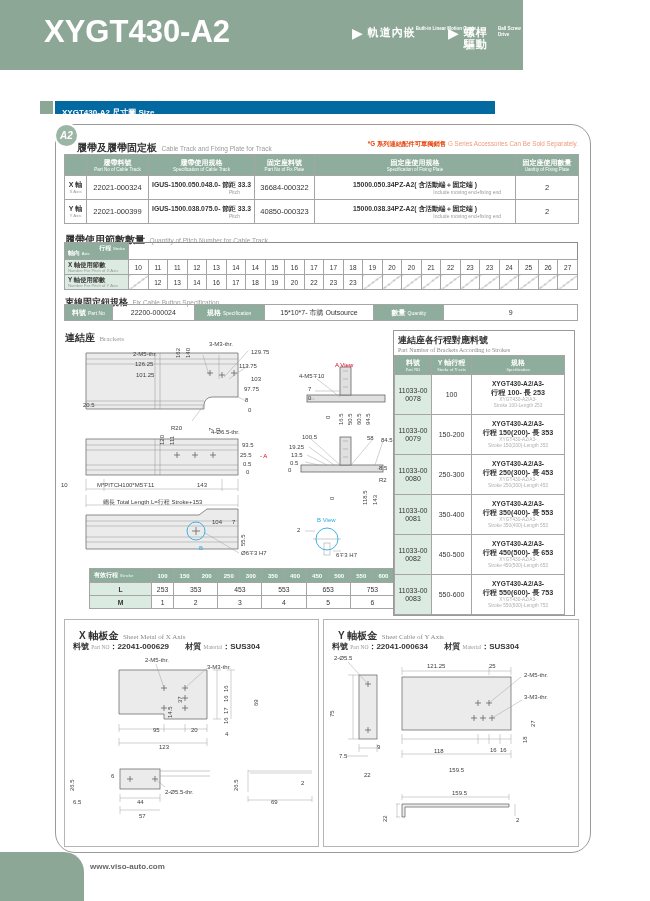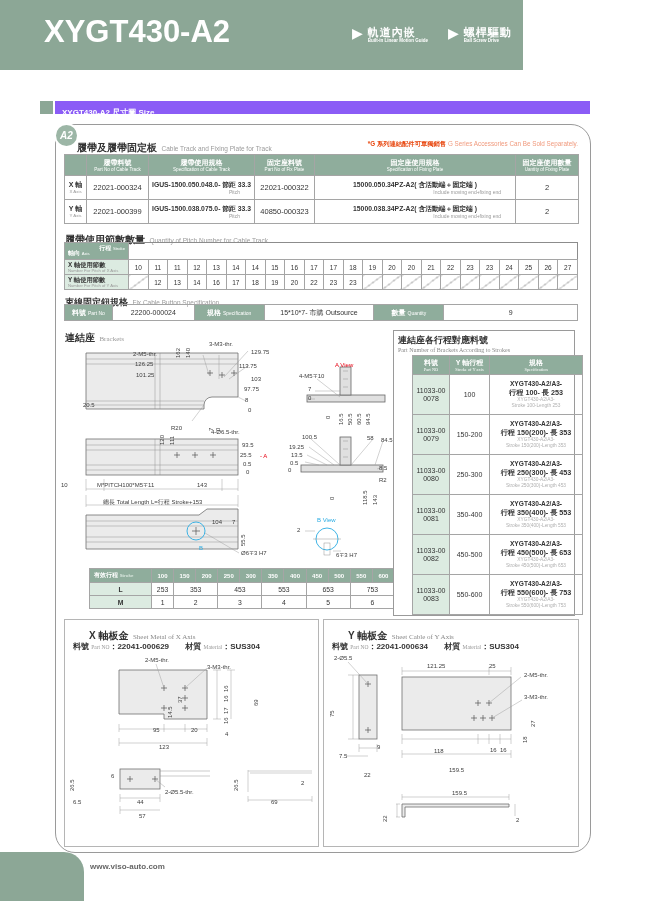--- a/index.html
+++ b/index.html
@@ -4,26 +4,26 @@
 <style>
   html,body{margin:0;padding:0;background:#fff;}
   .page{position:relative;width:650px;height:901px;background:#fff;overflow:hidden;
         font-family:"Liberation Sans",sans-serif;color:#333;}
   
   .banner{position:absolute;left:0;top:0;width:523px;height:70px;background:#8ca796;}
   .banner .model{position:absolute;left:44px;top:14px;font-size:31px;font-weight:bold;color:#fff;letter-spacing:0;}
   .banner .axes{position:absolute;left:238px;top:24px;font-size:20px;color:#fff;font-weight:400;}
   .feature{position:absolute;top:26px;display:flex;align-items:flex-start;}
   .feature .tri{color:#fff;font-size:14px;line-height:14px;margin-right:5px;}
-  .f-text{display:flex;flex-direction:column;}
+  .f-text{display:flex;flex-direction:row;}
   .f-zh{color:#fff;font-size:11px;font-weight:bold;line-height:12px;letter-spacing:1px;}
   .f-en{color:#fff;font-size:4.5px;line-height:6px;font-weight:bold;}
   
   .sec-sq{position:absolute;left:40px;top:101px;width:13px;height:13px;background:#8ca796;}
-  .sec-bar{position:absolute;left:55px;top:101px;width:535px;height:13px;background:#8b5cf6;}
+  .sec-bar{position:absolute;left:55px;top:101px;width:440px;height:13px;background:#0369a1;}
   .sec-bar span{color:#fff;font-size:8px;font-weight:bold;line-height:13px;padding-left:7px;}
   
   .content{position:absolute;left:55px;top:124px;width:534px;height:727px;
            border:1px solid #9a9a9a;border-radius:20px;background:#fff;}
   .a2-badge{position:absolute;left:-2px;top:-2px;width:25px;height:25px;border-radius:50%;
             background:#9cb6a6;border:2px solid #fff;box-sizing:border-box;
             color:#fff;font-size:10px;font-style:italic;font-weight:bold;
             display:flex;align-items:center;justify-content:center;}
   
   .tz{font-weight:bold;color:#333;}
@@ -64,21 +64,21 @@
   td.diag{background-image:linear-gradient(to bottom right,transparent 48%,#b8b8b8 48%,#b8b8b8 52%,transparent 52%);}
   
   .t-fix{position:absolute;left:8px;top:179px;width:514px;border:1px solid #8c8c8c;}
   .t-fix td{height:15px;font-size:7px;}
   .t-fix td.gh{font-size:7px;font-weight:bold;}
   .t-fix td.gh small{font-size:5px;font-weight:normal;}
   
   .br-box{position:absolute;left:337px;top:205px;width:180px;height:284px;border:1px solid #9a9a9a;background:#fff;}
   .br-title-zh{display:block;font-size:9px;font-weight:bold;margin:3px 0 0 4px;}
   .br-title-en{display:block;font-size:6px;color:#8a8a8a;margin:0 0 2px 4px;font-family:"Liberation Serif",serif;}
-  .t-br{margin-left:18px;width:171px;table-layout:fixed;border:1px solid #8c8c8c;}
+  .t-br{margin-left:0;width:171px;table-layout:fixed;border:1px solid #8c8c8c;}
   .t-br col.c1{width:37px}.t-br col.c2{width:40px}
   .t-br tr.hd td{height:18px;}
   .t-br tr.hd .h-en{font-family:"Liberation Serif",serif;font-size:4.4px;}
   .t-br td{height:39px;}
   .t-br .part{font-size:7px;line-height:8px;word-break:break-all;padding:0 3px;}
   .t-br .stk{font-size:7px;}
   .sp-zh1{display:block;font-size:6.6px;font-weight:bold;line-height:8px;}
   .sp-zh2{display:block;font-size:7.2px;font-weight:bold;line-height:9px;}
   .sp-en{display:block;font-size:4.8px;color:#b0b0b0;line-height:6px;}
   
@@ -94,21 +94,21 @@
   .dim.rot{transform:rotate(-90deg);transform-origin:left top;}
   .dim.red{color:#e60012;}
   .dim.cyan{color:#29abe2;}
   svg .plate{fill:#ebebeb;stroke:#707070;stroke-width:0.8;}
   svg .plate2{fill:#e0e0e0;stroke:#666;stroke-width:0.8;}
   svg .thin{stroke:#8a8a8a;stroke-width:0.45;fill:none;}
   svg .dimln{stroke:#9a9a9a;stroke-width:0.45;fill:none;}
   svg .cy{stroke:#29abe2;stroke-width:0.9;fill:none;}
   
   .sheet-box{position:absolute;top:494px;height:226px;border:1px solid #b5b5b5;background:#fff;}
-  .sheet-title{position:absolute;left:24px;top:5px;}
+  .sheet-title{position:absolute;left:14px;top:5px;}
   .sm-zh{font-size:10px;font-weight:bold;}
   .sm-en{font-size:7px;color:#8a8a8a;font-family:"Liberation Serif",serif;}
   .sheet-part{position:absolute;left:8px;top:21px;font-size:8px;font-weight:bold;}
   .sheet-part small{font-size:5.5px;color:#999;font-weight:normal;font-family:"Liberation Serif",serif;}
   
   .foot-green{position:absolute;left:0;top:852px;width:84px;height:49px;background:#8ca796;border-radius:0 20px 0 0;}
   .foot-url{position:absolute;left:90px;top:862px;font-size:8px;color:#666;font-weight:bold;}
 </style>
 </head>
 <body>
@@ -186,21 +186,21 @@
       <tr>
         <td>
               <span class="axis-zh">X 軸</span>
               <span class="axis-en">X Axis</span>
             </td>
         <td class="pno">22021-000324</td>
         <td>
               <span class="spec-main b">IGUS-1500.050.048.0- 節距 33.3</span>
               <span class="spec-sub">Pitch</span>
             </td>
-        <td class="pno">22021-000322</td>
+        <td class="pno">36684-000322</td>
         <td>
               <span class="spec-main b">15000.050.34PZ-A2( 含活動端＋固定端 )</span>
               <span class="spec-sub">Include moving end+fixing end</span>
             </td>
         <td class="pno">2</td>
       </tr>
       <tr>
         <td>
               <span class="axis-zh">Y 軸</span>
               <span class="axis-en">Y Axis</span>

